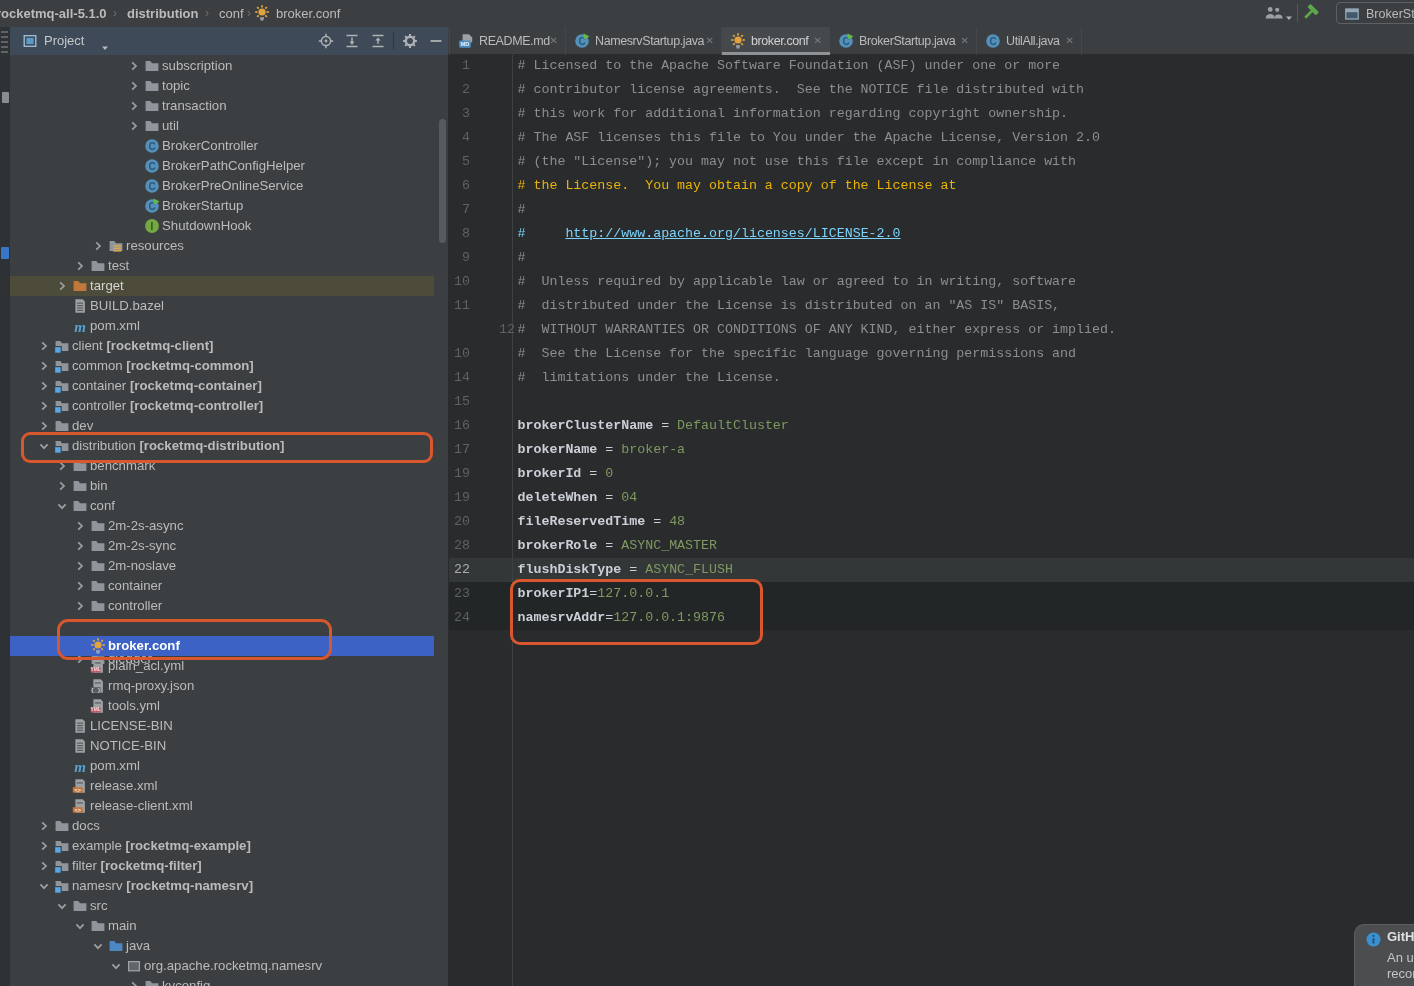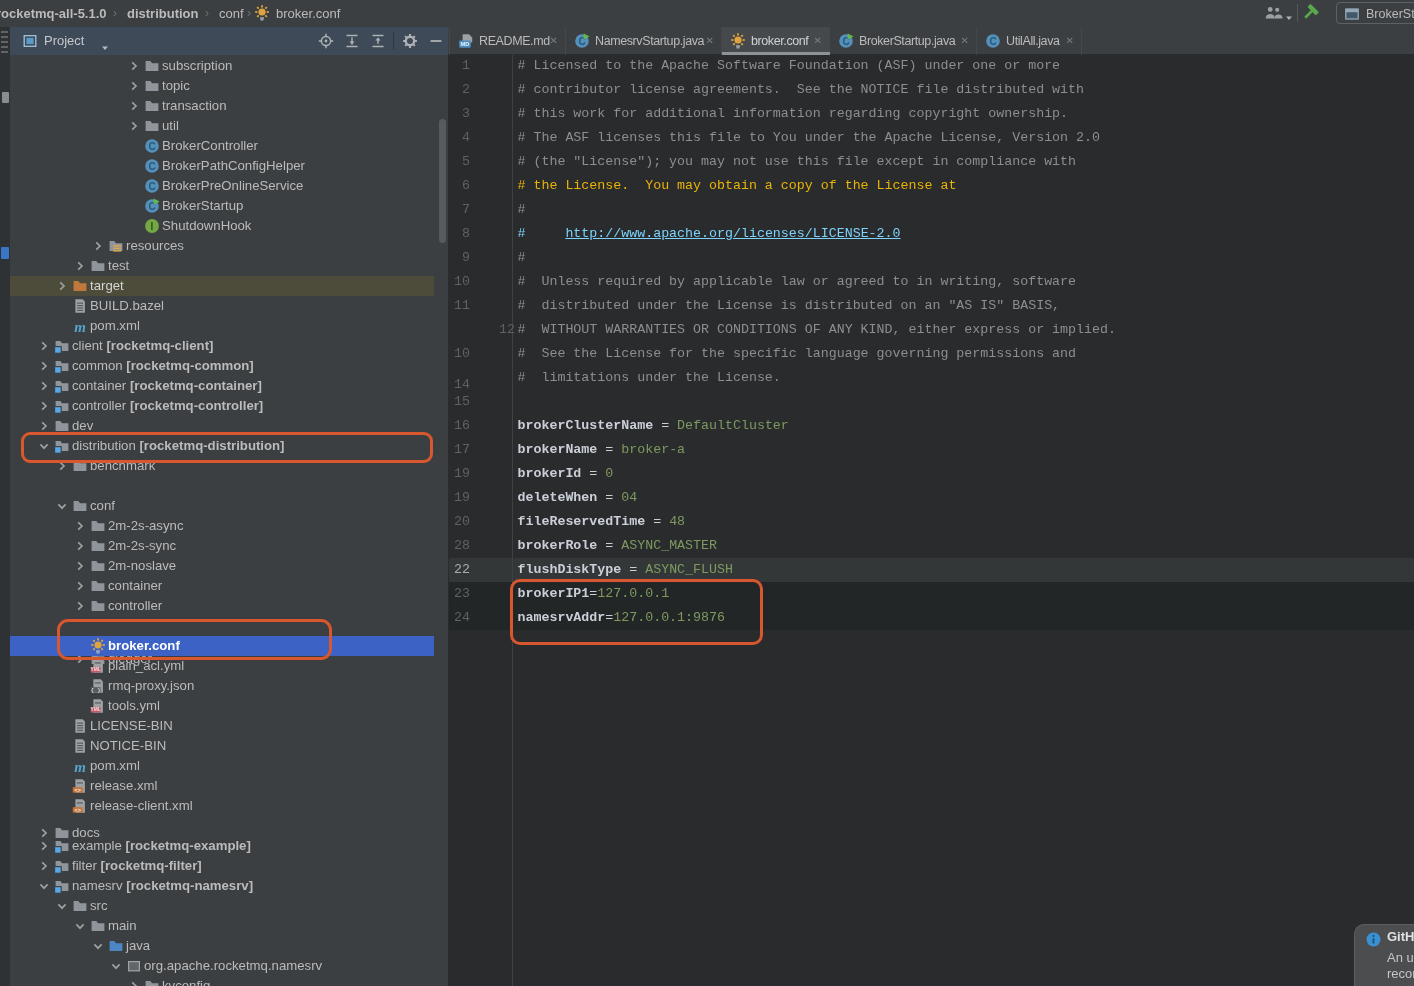--- a/index.html
+++ b/index.html
@@ -398,20 +398,33 @@
             <path d="M6.2 4.4 L10 8 L6.2 11.6" fill="none" stroke="#9CA0A2" stroke-width="1.7"></path>
           </svg>
         </span>
         <span class="ti" style="left:62px">
           <svg width="16" height="16" viewBox="0 0 16 16" style="">
             <path d="M1.6 3.1 H6.3 L8 5.2 H14.4 V13 H1.6 Z" fill="#90959B"></path>
           </svg>
         </span>
         <span class="tl" style="left:80px;">benchmark</span>
       </div>
+<div class="trow" style="top:421px;">
+        <span class="ti" style="left:44px">
+          <svg width="16" height="16" viewBox="0 0 16 16" style="">
+            <path d="M6.2 4.4 L10 8 L6.2 11.6" fill="none" stroke="#9CA0A2" stroke-width="1.7"></path>
+          </svg>
+        </span>
+        <span class="ti" style="left:62px">
+          <svg width="16" height="16" viewBox="0 0 16 16" style="">
+            <path d="M1.6 3.1 H6.3 L8 5.2 H14.4 V13 H1.6 Z" fill="#90959B"></path>
+          </svg>
+        </span>
+        <span class="tl" style="left:80px;">bin</span>
+      </div>
 <div class="trow" style="top:441px;">
         <span class="ti" style="left:44px">
           <svg width="16" height="16" viewBox="0 0 16 16" style="">
             <path d="M4.4 6.4 L8 10.2 L11.6 6.4" fill="none" stroke="#9CA0A2" stroke-width="1.7"></path>
           </svg>
         </span>
         <span class="ti" style="left:62px">
           <svg width="16" height="16" viewBox="0 0 16 16" style="">
             <path d="M1.6 3.1 H6.3 L8 5.2 H14.4 V13 H1.6 Z" fill="#90959B"></path>
           </svg>
@@ -595,21 +608,21 @@
         <span class="ti" style="left:62px">
           <svg width="16" height="16" viewBox="0 0 16 16" style="">
             <path d="M3.4 1.2 H10.6 L12.9 3.5 V14.8 H3.4 Z" fill="#9DA1A3"></path>
             <rect x="4.9" y="4.4" width="6" height="1.1" fill="#53575A"></rect>
             <rect x="0.8" y="9.2" width="9.8" height="5.4" fill="#C4763B"></rect>
             <text x="5.7" y="13.6" font-size="5.6" font-weight="bold" fill="#FBE9DB" text-anchor="middle" font-family="Liberation Sans">&lt;&gt;</text>
           </svg>
         </span>
         <span class="tl" style="left:80px;">release-client.xml</span>
       </div>
-<div class="trow" style="top:761px;margin-top:7px;">
+<div class="trow" style="top:761px;">
         <span class="ti" style="left:26px">
           <svg width="16" height="16" viewBox="0 0 16 16" style="">
             <path d="M6.2 4.4 L10 8 L6.2 11.6" fill="none" stroke="#9CA0A2" stroke-width="1.7"></path>
           </svg>
         </span>
         <span class="ti" style="left:44px">
           <svg width="16" height="16" viewBox="0 0 16 16" style="">
             <path d="M1.6 3.1 H6.3 L8 5.2 H14.4 V13 H1.6 Z" fill="#90959B"></path>
           </svg>
         </span>
@@ -818,21 +831,21 @@
 <div class="gnum" style="top:191px;">9</div>
 <div class="cl" style="top:191px"><span style="color:#8B8F90">#</span></div>
 <div class="gnum" style="top:215px;">10</div>
 <div class="cl" style="top:215px"><span style="color:#8B8F90">#  Unless required by applicable law or agreed to in writing, software</span></div>
 <div class="gnum" style="top:239px;">11</div>
 <div class="cl" style="top:239px"><span style="color:#8B8F90">#  distributed under the License is distributed on an "AS IS" BASIS,</span></div>
 <div class="gnum" style="top:263px;margin-left:45px;">12</div>
 <div class="cl" style="top:263px"><span style="color:#8B8F90">#  WITHOUT WARRANTIES OR CONDITIONS OF ANY KIND, either express or implied.</span></div>
 <div class="gnum" style="top:287px;">10</div>
 <div class="cl" style="top:287px"><span style="color:#8B8F90">#  See the License for the specific language governing permissions and</span></div>
-<div class="gnum" style="top:318px;">14</div>
+<div class="gnum" style="top:311px;">14</div>
 <div class="cl" style="top:311px"><span style="color:#8B8F90">#  limitations under the License.</span></div>
 <div class="gnum" style="top:335px;">15</div>
 <div class="gnum" style="top:359px;">16</div>
 <div class="cl" style="top:359px"><span style="color:#CBD0D8;font-weight:bold">brokerClusterName</span><span style="color:#CBD0D8"> = </span><span style="color:#7E9960">DefaultCluster</span></div>
 <div class="gnum" style="top:383px;">17</div>
 <div class="cl" style="top:383px"><span style="color:#CBD0D8;font-weight:bold">brokerName</span><span style="color:#CBD0D8"> = </span><span style="color:#7E9960">broker-a</span></div>
 <div class="gnum" style="top:407px;">19</div>
 <div class="cl" style="top:407px"><span style="color:#CBD0D8;font-weight:bold">brokerId</span><span style="color:#CBD0D8"> = </span><span style="color:#7E9960">0</span></div>
 <div class="gnum" style="top:431px;">19</div>
 <div class="cl" style="top:431px"><span style="color:#CBD0D8;font-weight:bold">deleteWhen</span><span style="color:#CBD0D8"> = </span><span style="color:#7E9960">04</span></div>

